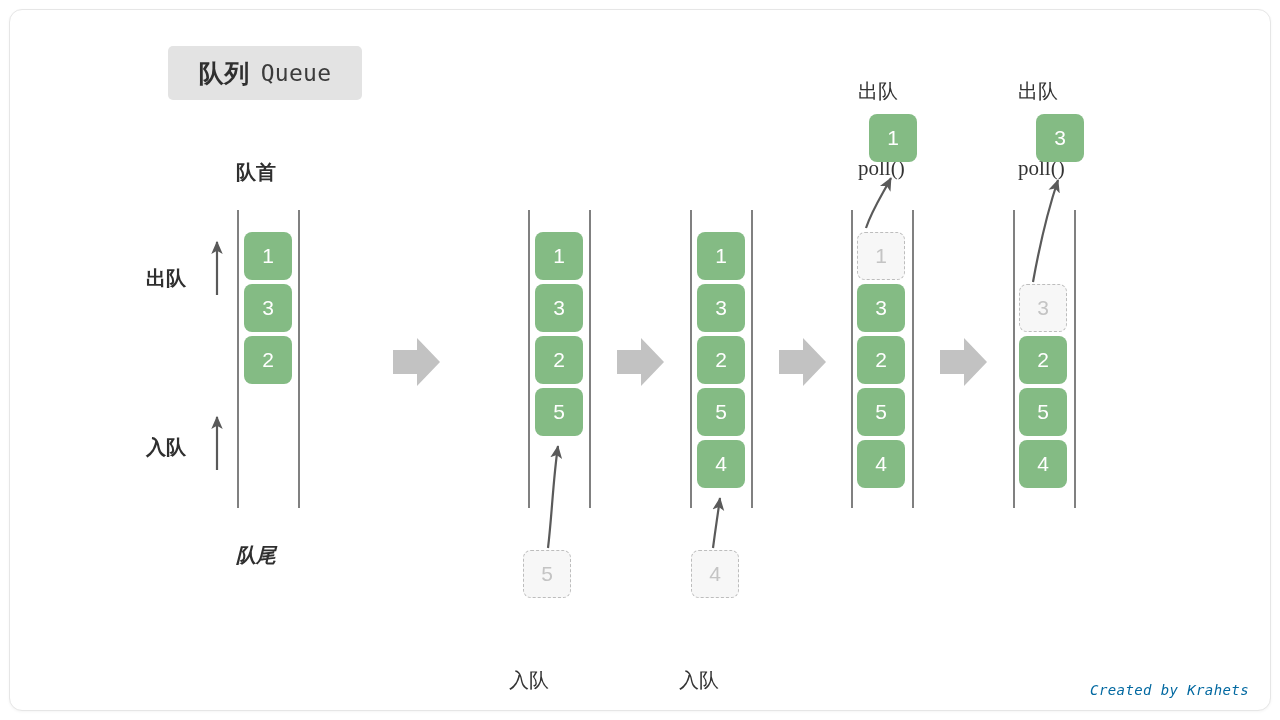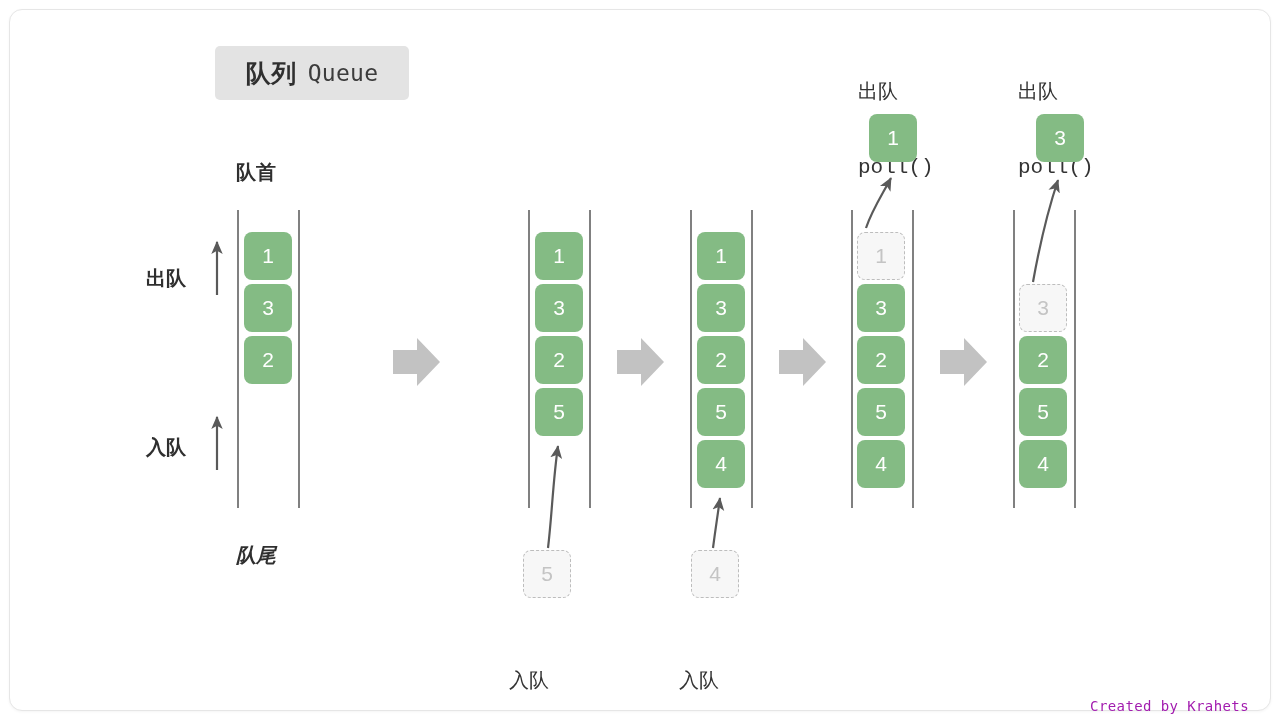--- a/index.html
+++ b/index.html
@@ -38,21 +38,20 @@
     left: 168px;
     top: 46px;
     width: 194px;
     height: 54px;
     background: #e3e3e3;
     border-radius: 5px;
     display: flex;
     align-items: center;
     justify-content: center;
     box-sizing: border-box;
-    margin-left: 47px;
   }
   .title-cn {
     font-size: 25px;
     font-weight: bold;
     color: #2f2f2f;
     letter-spacing: 0.5px;
   }
   .title-en {
     font-family: "DejaVu Sans Mono", "Liberation Mono", monospace;
     font-size: 23px;
@@ -70,21 +69,21 @@
   }
   .lbl-cn-bold {
     font-size: 20px;
     font-weight: bold;
     color: #2f2f2f;
   }
 
   .op-block { position: absolute; line-height: 1.45; white-space: pre; }
   .op-block .op-cn { font-size: 20px; color: #333333; display: block; }
   .op-block .op-code {
-    font-family: Liberation Mono, monospace;
+    font-family: Liberation Serif, serif;
     font-size: 21px; color: #333333; display: block;
   }
 
   
   .column { position: absolute; top: 0; left: 0; }
   .rail {
     position: absolute;
     width: 1.6px;
     background: #6a6a6a;
     opacity: 0.85;
@@ -117,26 +116,27 @@
   svg.overlay {
     position: absolute;
     left: 0; top: 0;
     width: 1280px; height: 720px;
     pointer-events: none;
   }
 
   .credit {
     position: absolute;
     right: 31px;
-    bottom: 6px;
+    bottom: 22px;
     font-family: "DejaVu Sans Mono", "Liberation Mono", monospace;
     font-size: 14px;
-    color: #a21caf;
+    color: #0369a1;
     letter-spacing: 0.4px;
     white-space: pre;
+    font-style: italic;
   }
 </style>
 </head>
 <body>
 
 <div id="stage">
   <div class="card"></div>
 
   <div class="title-badge">
     <span class="title-cn">队列</span>

